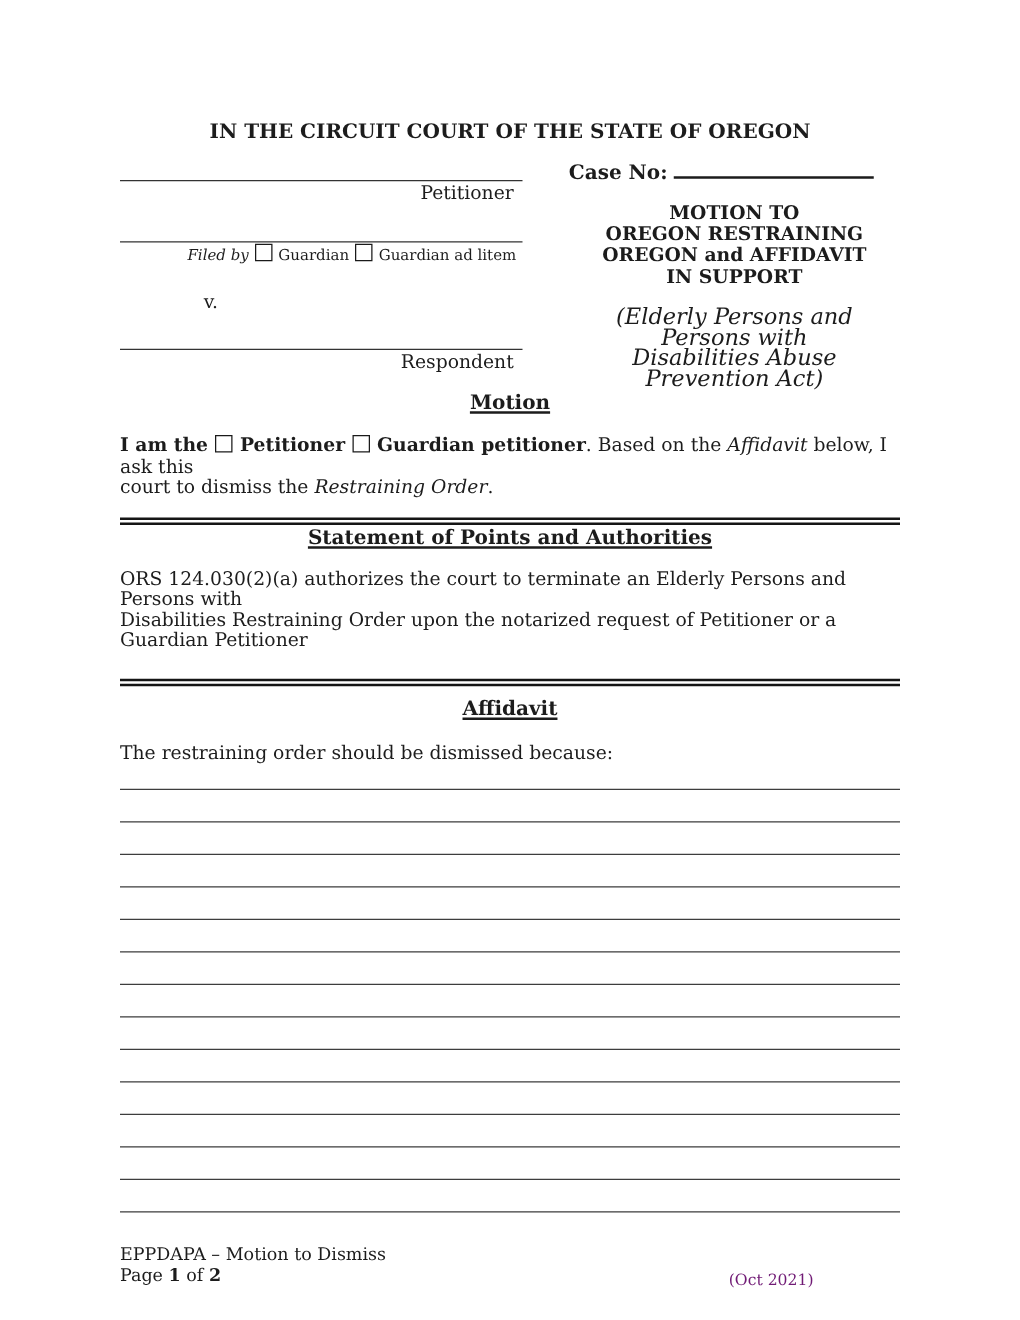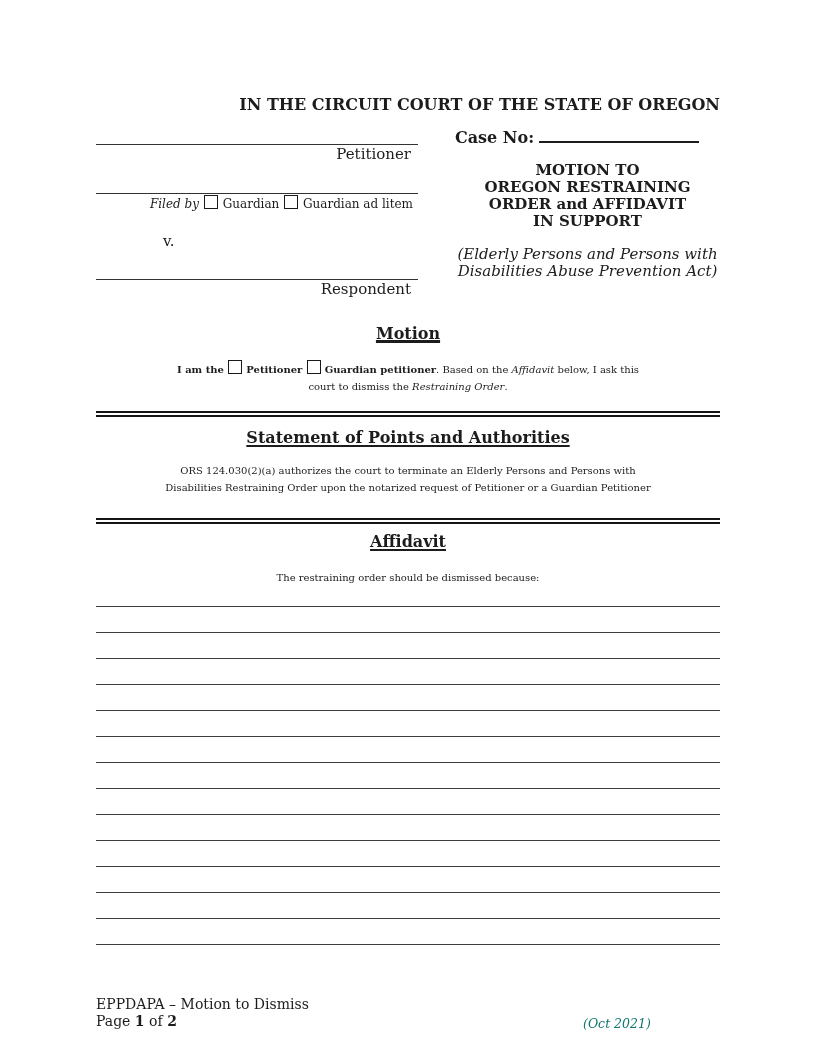--- a/index.html
+++ b/index.html
@@ -7,61 +7,61 @@
     position:relative;
     width:816px;height:1056px;
     background:#ffffff;
     box-sizing:border-box;
     padding:95px 96px 0 96px;
     font-family:"DejaVu Serif","Liberation Serif",serif;
     color:#1c1c1c;
     overflow:hidden;
   }
   
-  .court-header{text-align:right;font-weight:bold;font-size:16px;line-height:19px;}
+  .court-header{text-align:center;font-weight:bold;font-size:16px;line-height:19px;}
   .blank{display:inline-block;border-bottom:2px solid #1c1c1c;height:13px;vertical-align:baseline;}
   .county-blank{width:140px;}
   .case-blank{width:160px;}
   
   .caption{display:flex;margin-top:14px;}
   .cap-left{width:322px;flex:none;}
   .cap-right{width:265px;flex:none;margin-left:37px;}
   .rule{height:0;border-top:1.5px solid #333;}
   .r1{margin-top:16px;}
   .r2{margin-top:30px;}
   .r3{margin-top:30px;}
   .cap-label{text-align:right;font-size:15px;line-height:18px;padding-right:7px;}
   .filedby{text-align:right;font-size:12px;line-height:20px;padding-right:5px;white-space:nowrap;}
   .versus{margin-top:19px;padding-left:67px;font-size:15px;line-height:16px;}
   .case-row{font-size:16px;line-height:19px;white-space:nowrap;}
   .title-block{margin-top:15px;text-align:center;font-weight:bold;font-size:15px;line-height:17px;}
   .exparte{text-align:center;font-style:italic;font-size:15px;line-height:17px;}
-  .act-block{margin-top:16px;text-align:center;font-style:italic;font-size:15px;line-height:16.5px;}
+  .act-block{margin-top:16px;text-align:center;font-style:italic;font-size:18px;line-height:16.5px;}
   
   .section-heading{text-align:center;font-weight:bold;font-size:16px;line-height:19px;}
   .section-heading span{text-decoration:underline;text-underline-offset:2px;text-decoration-thickness:1.5px;}
-  .h-motion{margin-top:26px;text-decoration:underline;}
-  .h-spa{margin-top:11px;}
+  .h-motion{}
+  .h-spa{}
   .h-aff{margin-top:8px;}
-  .body-para{font-size:10px;line-height:16.5px;text-align:center;}
+  .body-para{font-size:15px;line-height:16.5px;}
   .p-motion{margin-top:17px;}
   .p-ors{margin-top:16px;}
   .p-prompt{margin-top:18px;line-height:17px;}
   .checkbox{display:inline-block;width:12px;height:12px;border:1.5px solid #1a1a1a;background:#fff;vertical-align:-1px;margin:0 1px;}
   .double-rule{border-top:2.5px solid #151515;border-bottom:2.5px solid #151515;height:2px;}
   .sep1{margin-top:16px;}
   .sep2{margin-top:22px;}
   
   .lines{margin-top:0;}
   .blank-line{height:25px;border-bottom:1.5px solid #3d3d3d;}
   .blank-line.first{height:20px;}
   
   .footer{position:absolute;left:96px;right:96px;top:996px;font-size:14px;line-height:17px;}
   .footer-page-row{position:relative;}
-  .footer-rev{position:absolute;left:487px;top:2px;color:#0f766e;font-style:italic;font-size:12.5px;}
+  .footer-rev{position:absolute;left:487px;top:2px;color:#701a75;font-size:12.5px;}
   b{font-weight:bold;}
   i{font-style:italic;}
 </style>
 </head>
 <body>
 
 <div class="page">
 
   <div class="court-header">
     <div>IN THE CIRCUIT COURT OF THE STATE OF OREGON</div>
@@ -78,21 +78,21 @@
       <div class="cap-label">Respondent</div>
     </div>
     <div class="cap-right">
       <div class="case-row">
         <b>Case No:</b>
         <span class="blank case-blank"></span>
       </div>
       <div class="title-block">
         <div>MOTION TO</div>
         <div>OREGON RESTRAINING</div>
-        <div>ORDER and AFFIDAVIT</div>
+        <div>OREGON and AFFIDAVIT</div>
         <div>IN SUPPORT</div>
       </div>
       <div class="act-block">
         <div>(Elderly Persons and Persons with</div>
         <div>Disabilities Abuse Prevention Act)</div>
       </div>
     </div>
   </div>
 
   <div class="section-heading h-motion"><span>Motion</span></div>

